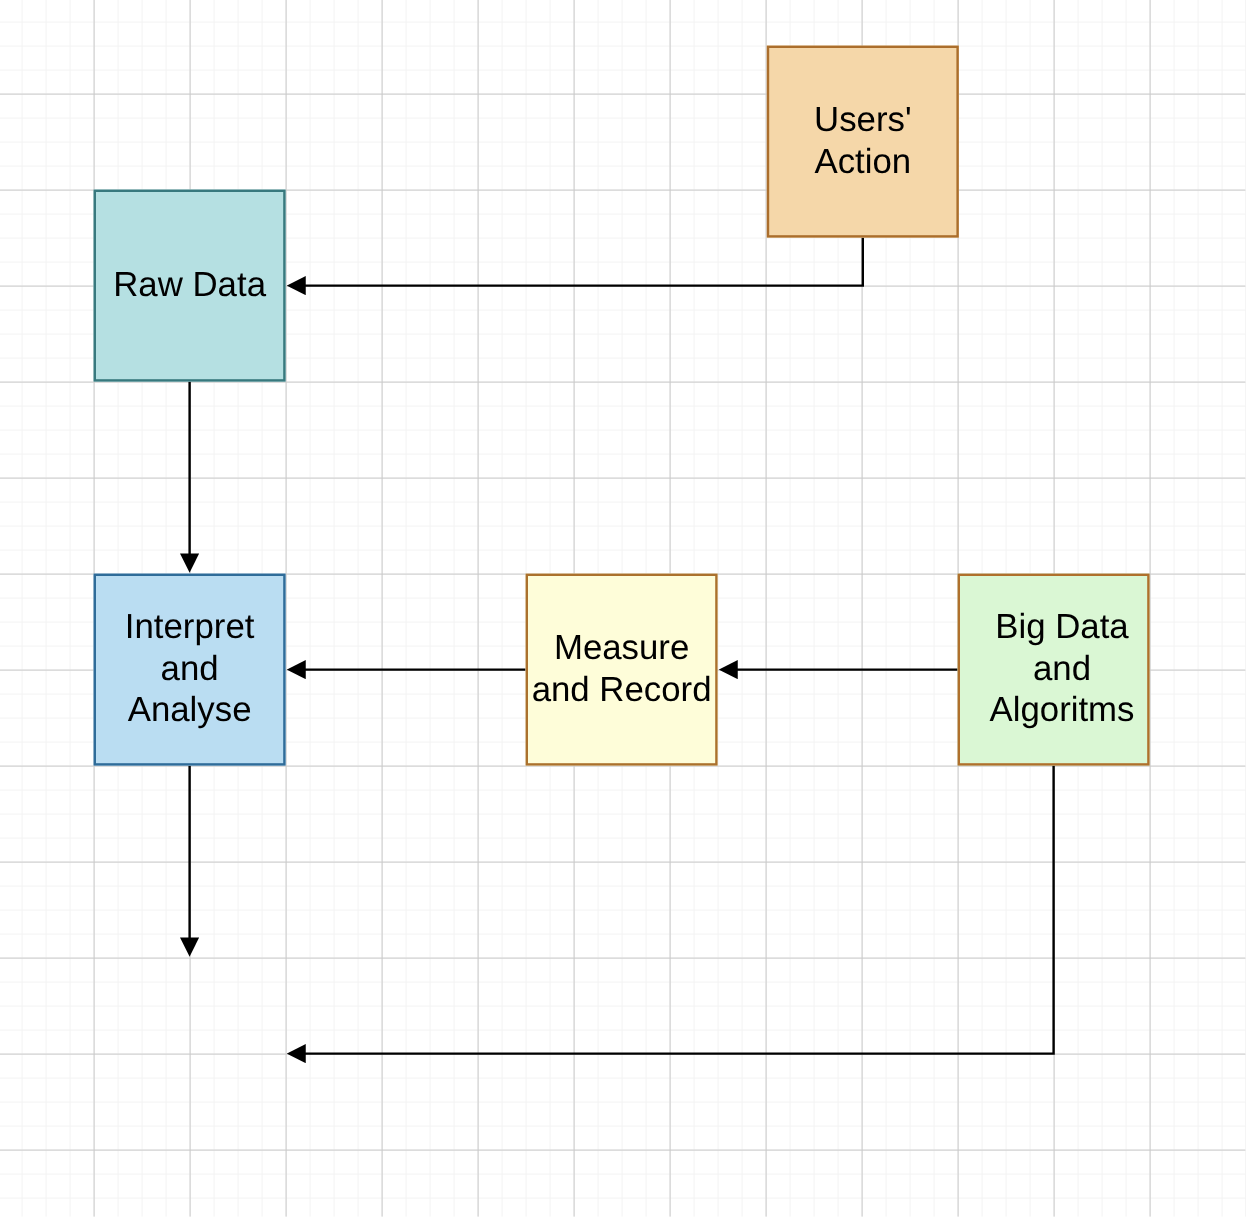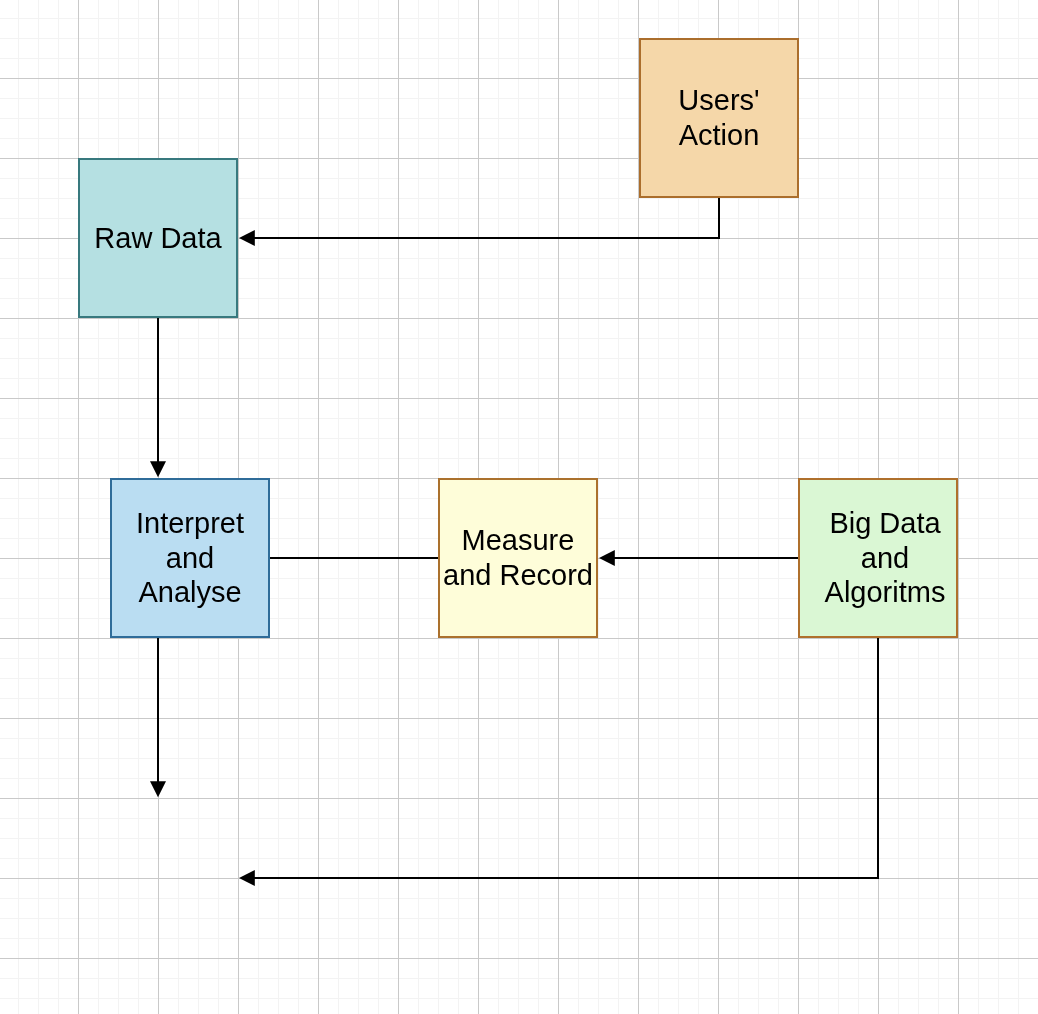--- a/index.html
+++ b/index.html
@@ -75,21 +75,21 @@
     <path class="edge" d="M 438 558 L 242 558" marker-end="url(#arrowhead)" style="stroke: rgb(0, 0, 0);"></path>
     <path class="edge" d="M 158 638 L 158 794" marker-end="url(#arrowhead)" style="stroke: rgb(0, 0, 0);"></path>
     <path class="edge" d="M 878 638 L 878 878 L 242 878" marker-end="url(#arrowhead)" style="stroke: rgb(0, 0, 0);"></path>
   </svg>
 
   <div class="node pos-users-action" style="background-color: rgb(245, 215, 169); border-color: rgb(171, 110, 44); color: rgb(0, 0, 0);">Users'
 Action</div>
 
   <div class="node pos-raw-data" style="background-color: rgb(181, 224, 226); border-color: rgb(56, 121, 126); color: rgb(0, 0, 0);">Raw Data</div>
 
-  <div class="node pos-interpret-and-analyse" style="background-color: rgb(186, 221, 242); border-color: rgb(47, 108, 153); color: rgb(0, 0, 0); margin-left: 32px;">Interpret
+  <div class="node pos-interpret-and-analyse" style="background-color: rgb(186, 221, 242); border-color: rgb(47, 108, 153); color: rgb(0, 0, 0);">Interpret
 and
 Analyse</div>
 
   <div class="node pos-measure-and-record" style="background-color: rgb(254, 253, 217); border-color: rgb(171, 113, 45); color: rgb(0, 0, 0);">Measure
 and Record</div>
 
   <div class="node pos-big-data-and-algoritms" style="background-color: rgb(218, 247, 212); border-color: rgb(175, 112, 44); color: rgb(0, 0, 0);">Big Data
 and
 Algoritms</div>
 

